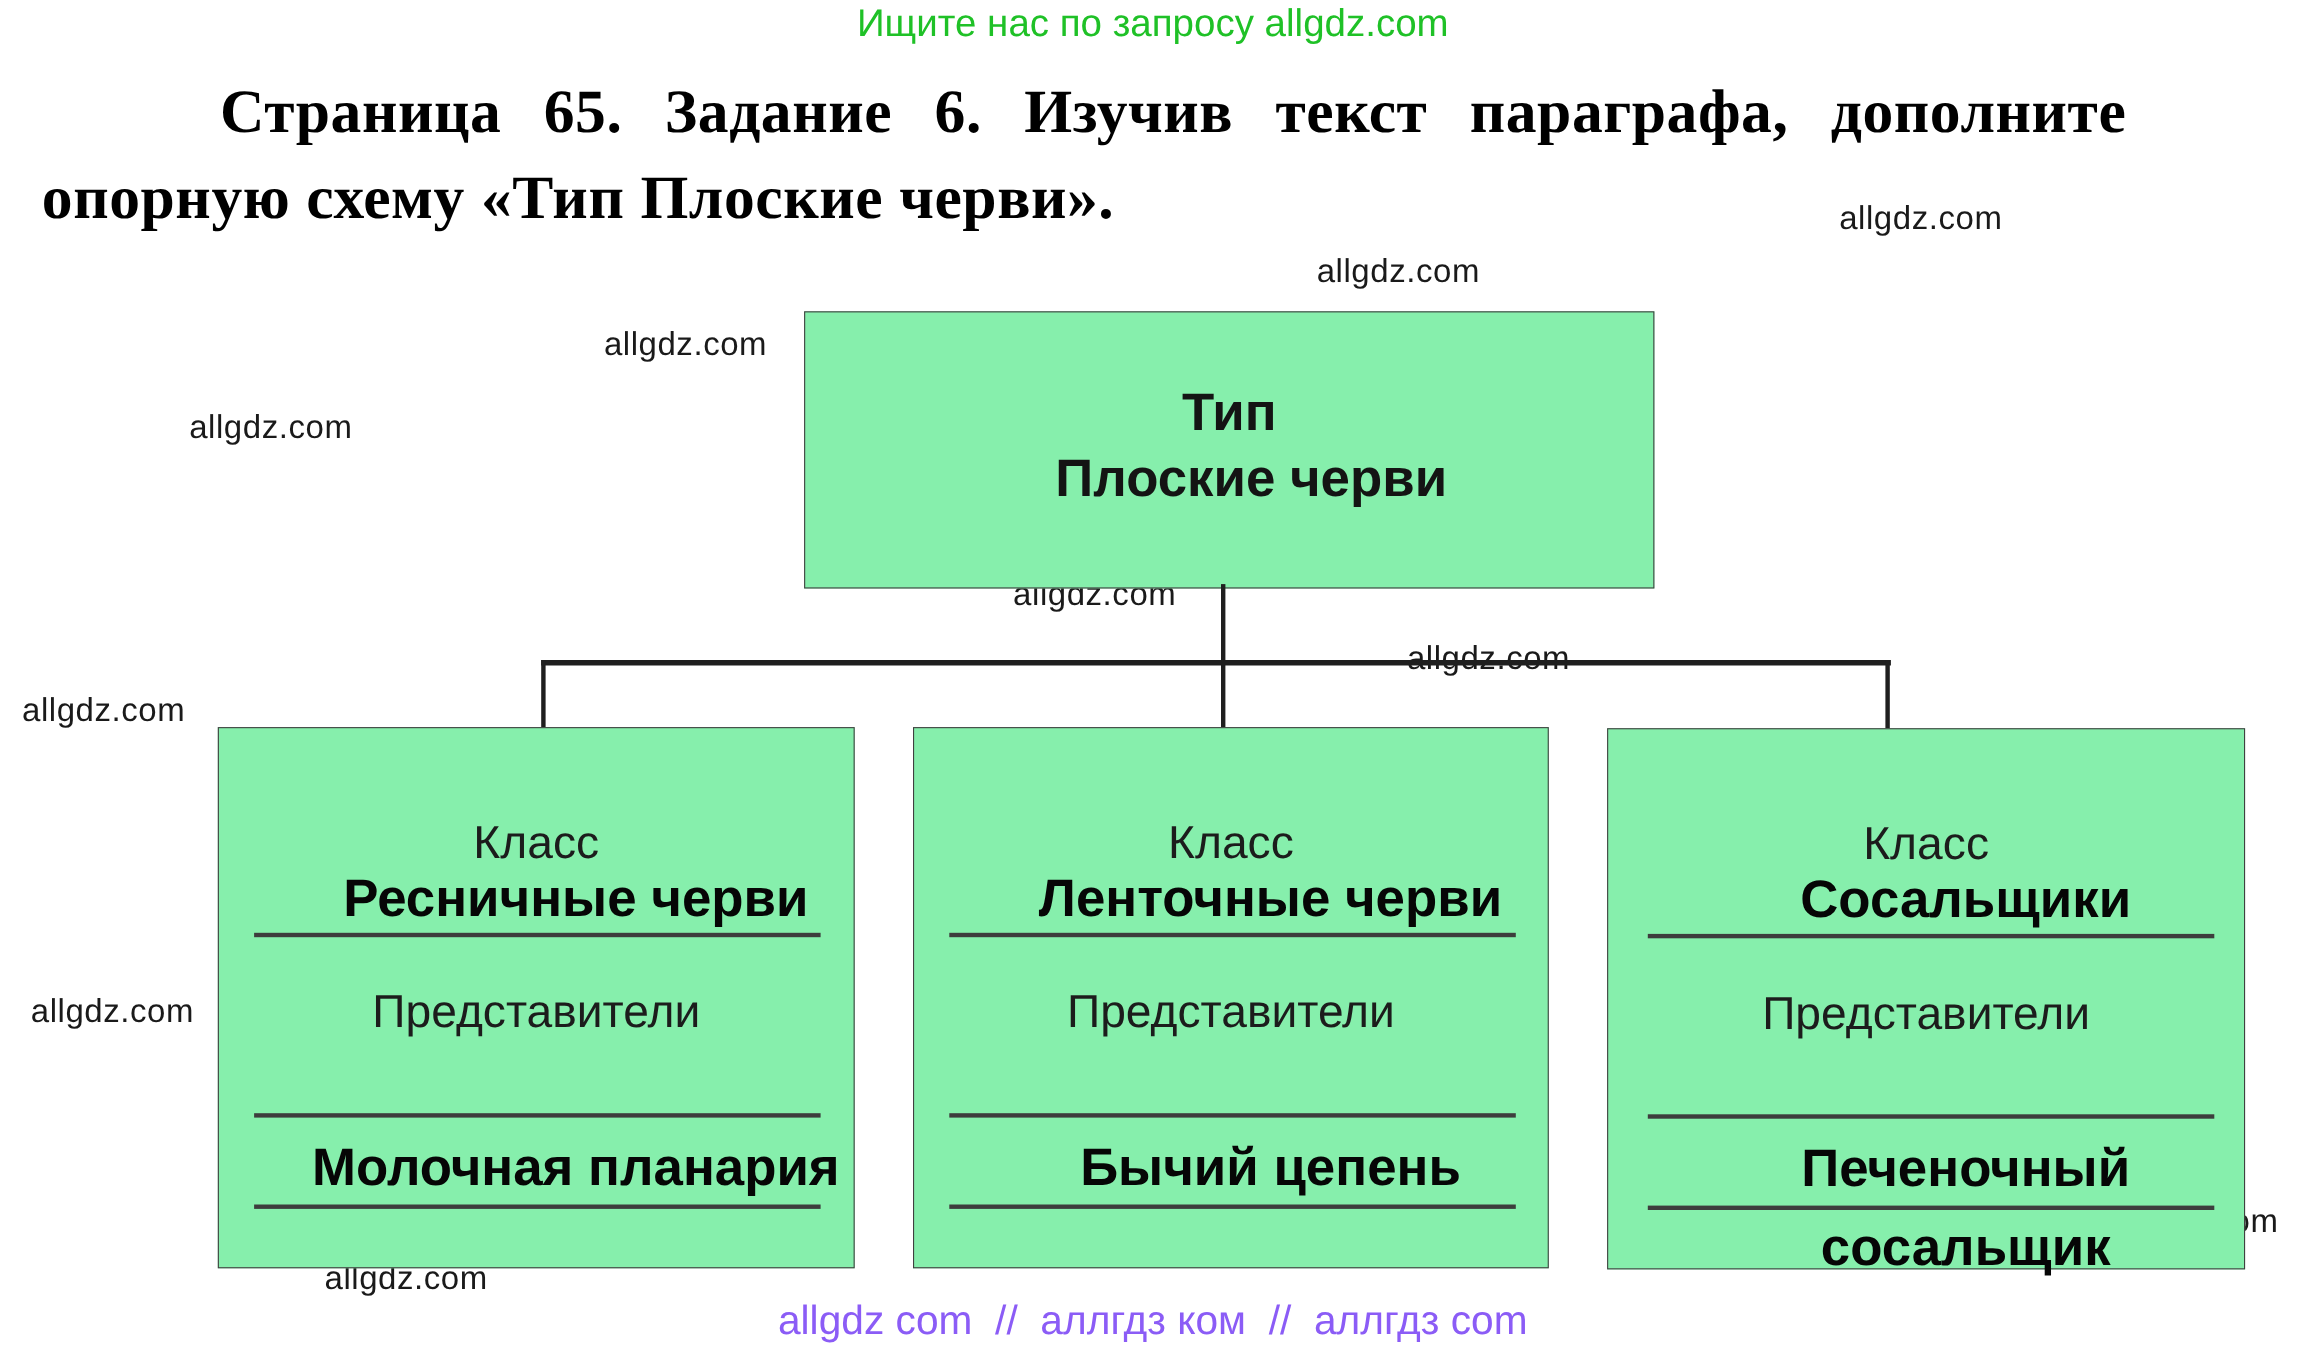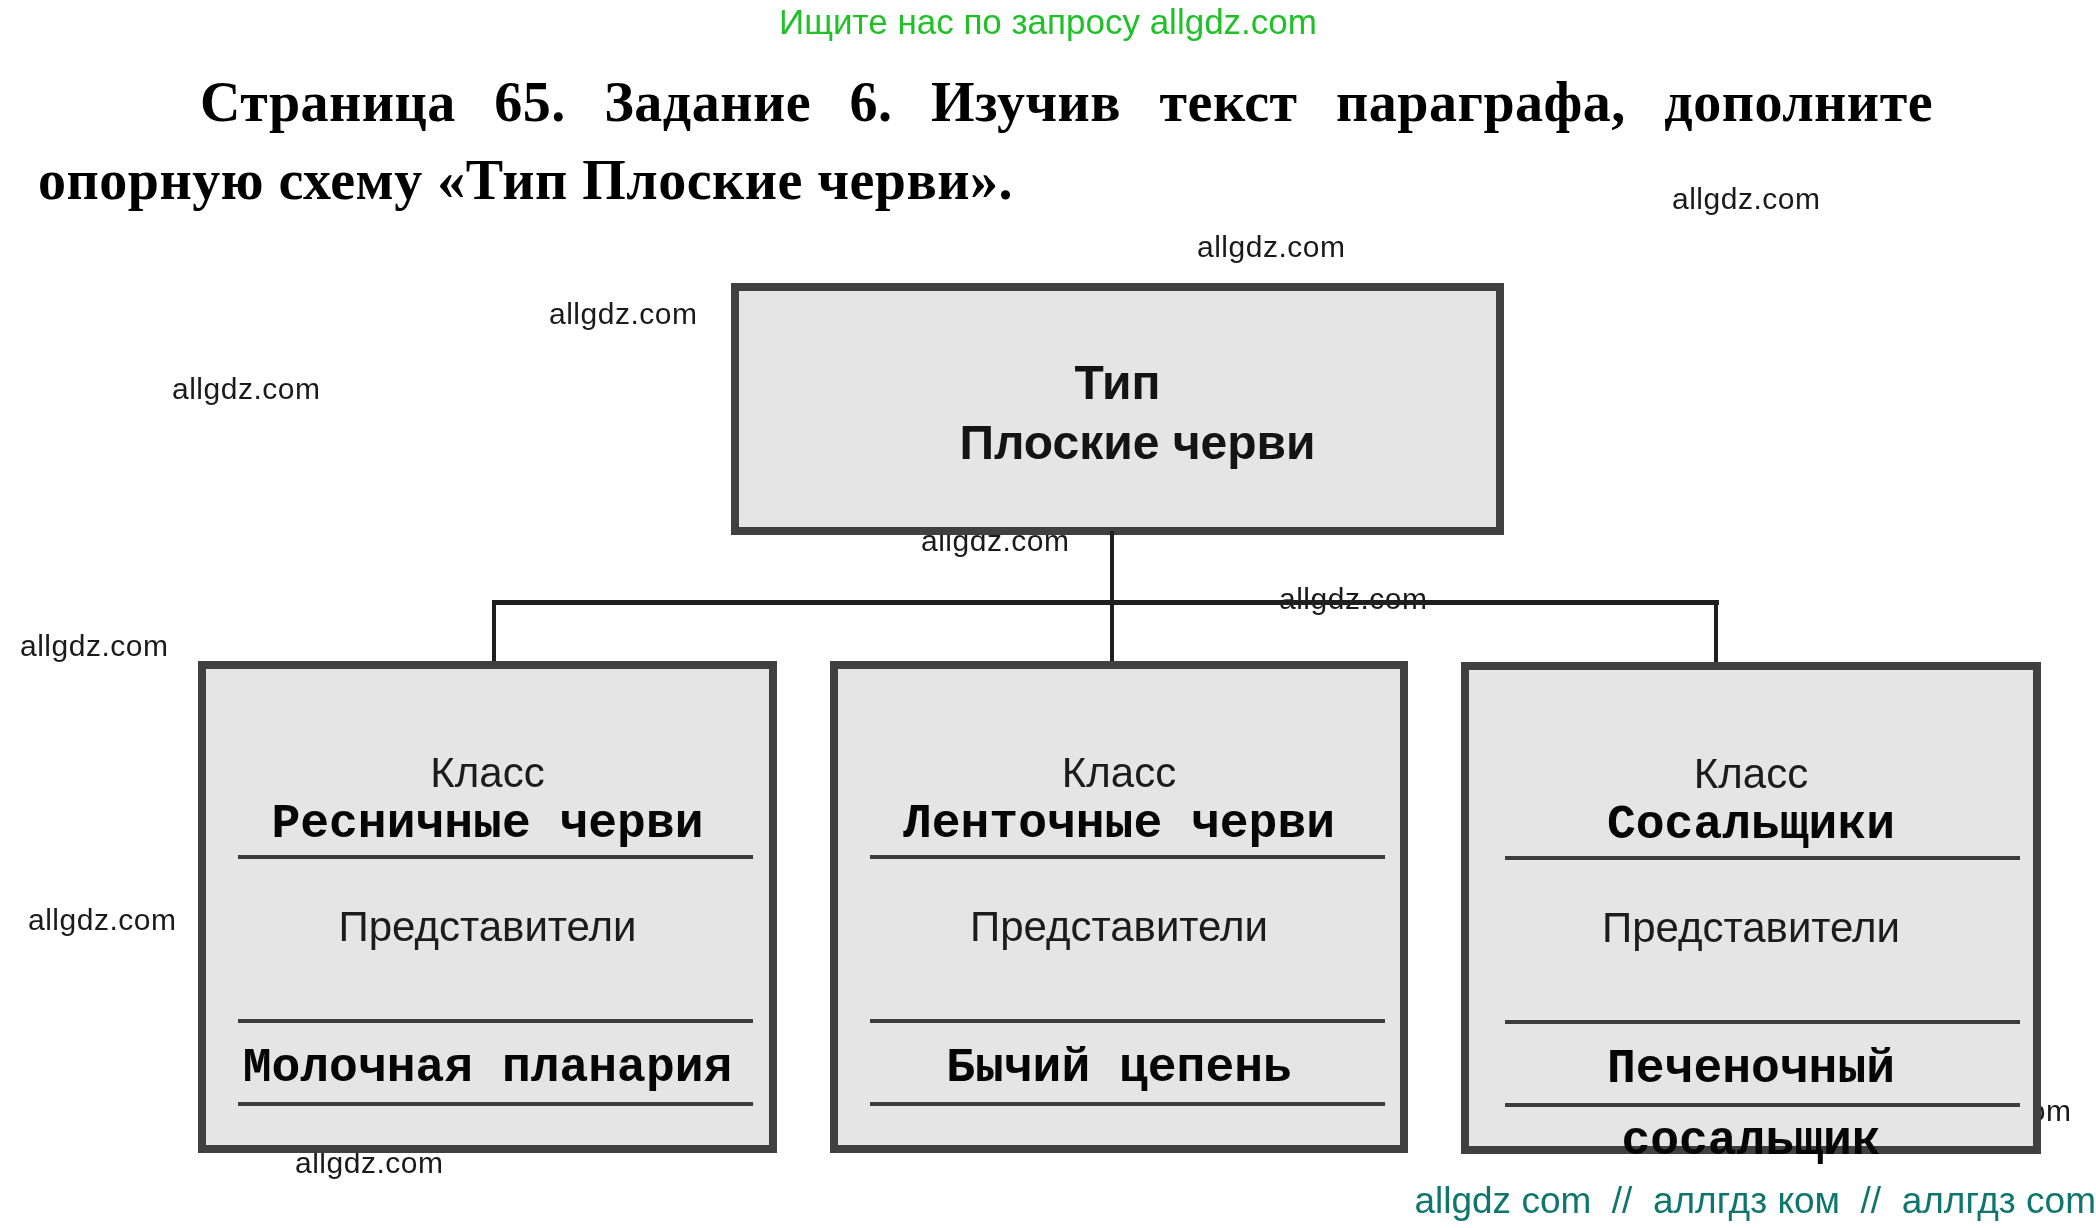--- a/index.html
+++ b/index.html
@@ -19,50 +19,50 @@
   }
   .headline.l1 { left:200px; top:70px; width:1733px; text-align:justify; text-align-last:justify; }
   .headline.l2 { left:38px; top:148px; }
   
   .wm {
     position:absolute; font-size:30px; color:#1a1a1a; white-space:nowrap; letter-spacing:0.5px;margin-top:46px;
   }
   .wm-sm { font-size:24px; }
   
   .dbox {
-    position:absolute; background:#e5e5e5; border:8px solid #404040; box-sizing:border-box;
+    position:absolute; background:#86efac; border:1px solid #404040; box-sizing:border-box;
   }
   .root-box { left:731px; top:283px; width:773px; height:252px; }
   .root-t1 { position:absolute; top:64px; left:0; width:100%; text-align:center;
              font-weight:bold; font-size:48px; color:#141414; }
   .root-t2 { position:absolute; top:124px; left:0; width:100%; text-align:center;
              font-weight:bold; font-size:48px; color:#141414;padding-left:20px; }
   .cbox { position:absolute; width:579px; height:492px; }
   .crow { position:absolute; left:0; width:100%; text-align:center; white-space:nowrap; }
   .class-label, .reps-label { font-size:42px; color:#1c1c1c; }
   .class-name, .rep-name {
-    font-family:Liberation Mono, monospace; font-weight:bold; font-size:48px; color:#060606;
+    font-family:Liberation Sans, sans-serif; font-weight:bold; font-size:48px; color:#060606;padding-left:36px;
   }
   .class-label { top:80px; }
   .class-name  { top:128px; }
   .reps-label  { top:234px; }
   .rep-name    { top:372px; }
   .rep-name2   { top:444px; }
   .hr { position:absolute; left:32px; width:515px; height:4px; background:#3d3d3d; }
   .hr1 { top:186px; } .hr2 { top:350px; } .hr3 { top:433px; }
   
   .cline { position:absolute; background:#1f1f1f; }
   .v-mid   { left:1110px; top:531px; width:4px;  height:131px; }
   .h-main  { left:492px;  top:600px; width:1227px; height:5px; }
   .v-left  { left:492px;  top:600px; width:4px;  height:62px; }
   .v-right { left:1714px; top:600px; width:4px;  height:63px; }
   
   .footer {
-    position:absolute; top:1180px; left:0; width:100%; text-align:right;
-    font-size:37px; color:#0f766e; white-space:pre;
+    position:absolute; top:1180px; left:0; width:100%; text-align:center;
+    font-size:37px; color:#8b5cf6; white-space:pre;
   }
 </style>
 </head>
 <body>
 
 <div class="page">
 
   <div class="banner">Ищите нас по запросу allgdz.com</div>
 
   <div class="headline l1">Страница 65. Задание 6. Изучив текст параграфа, дополните</div>

